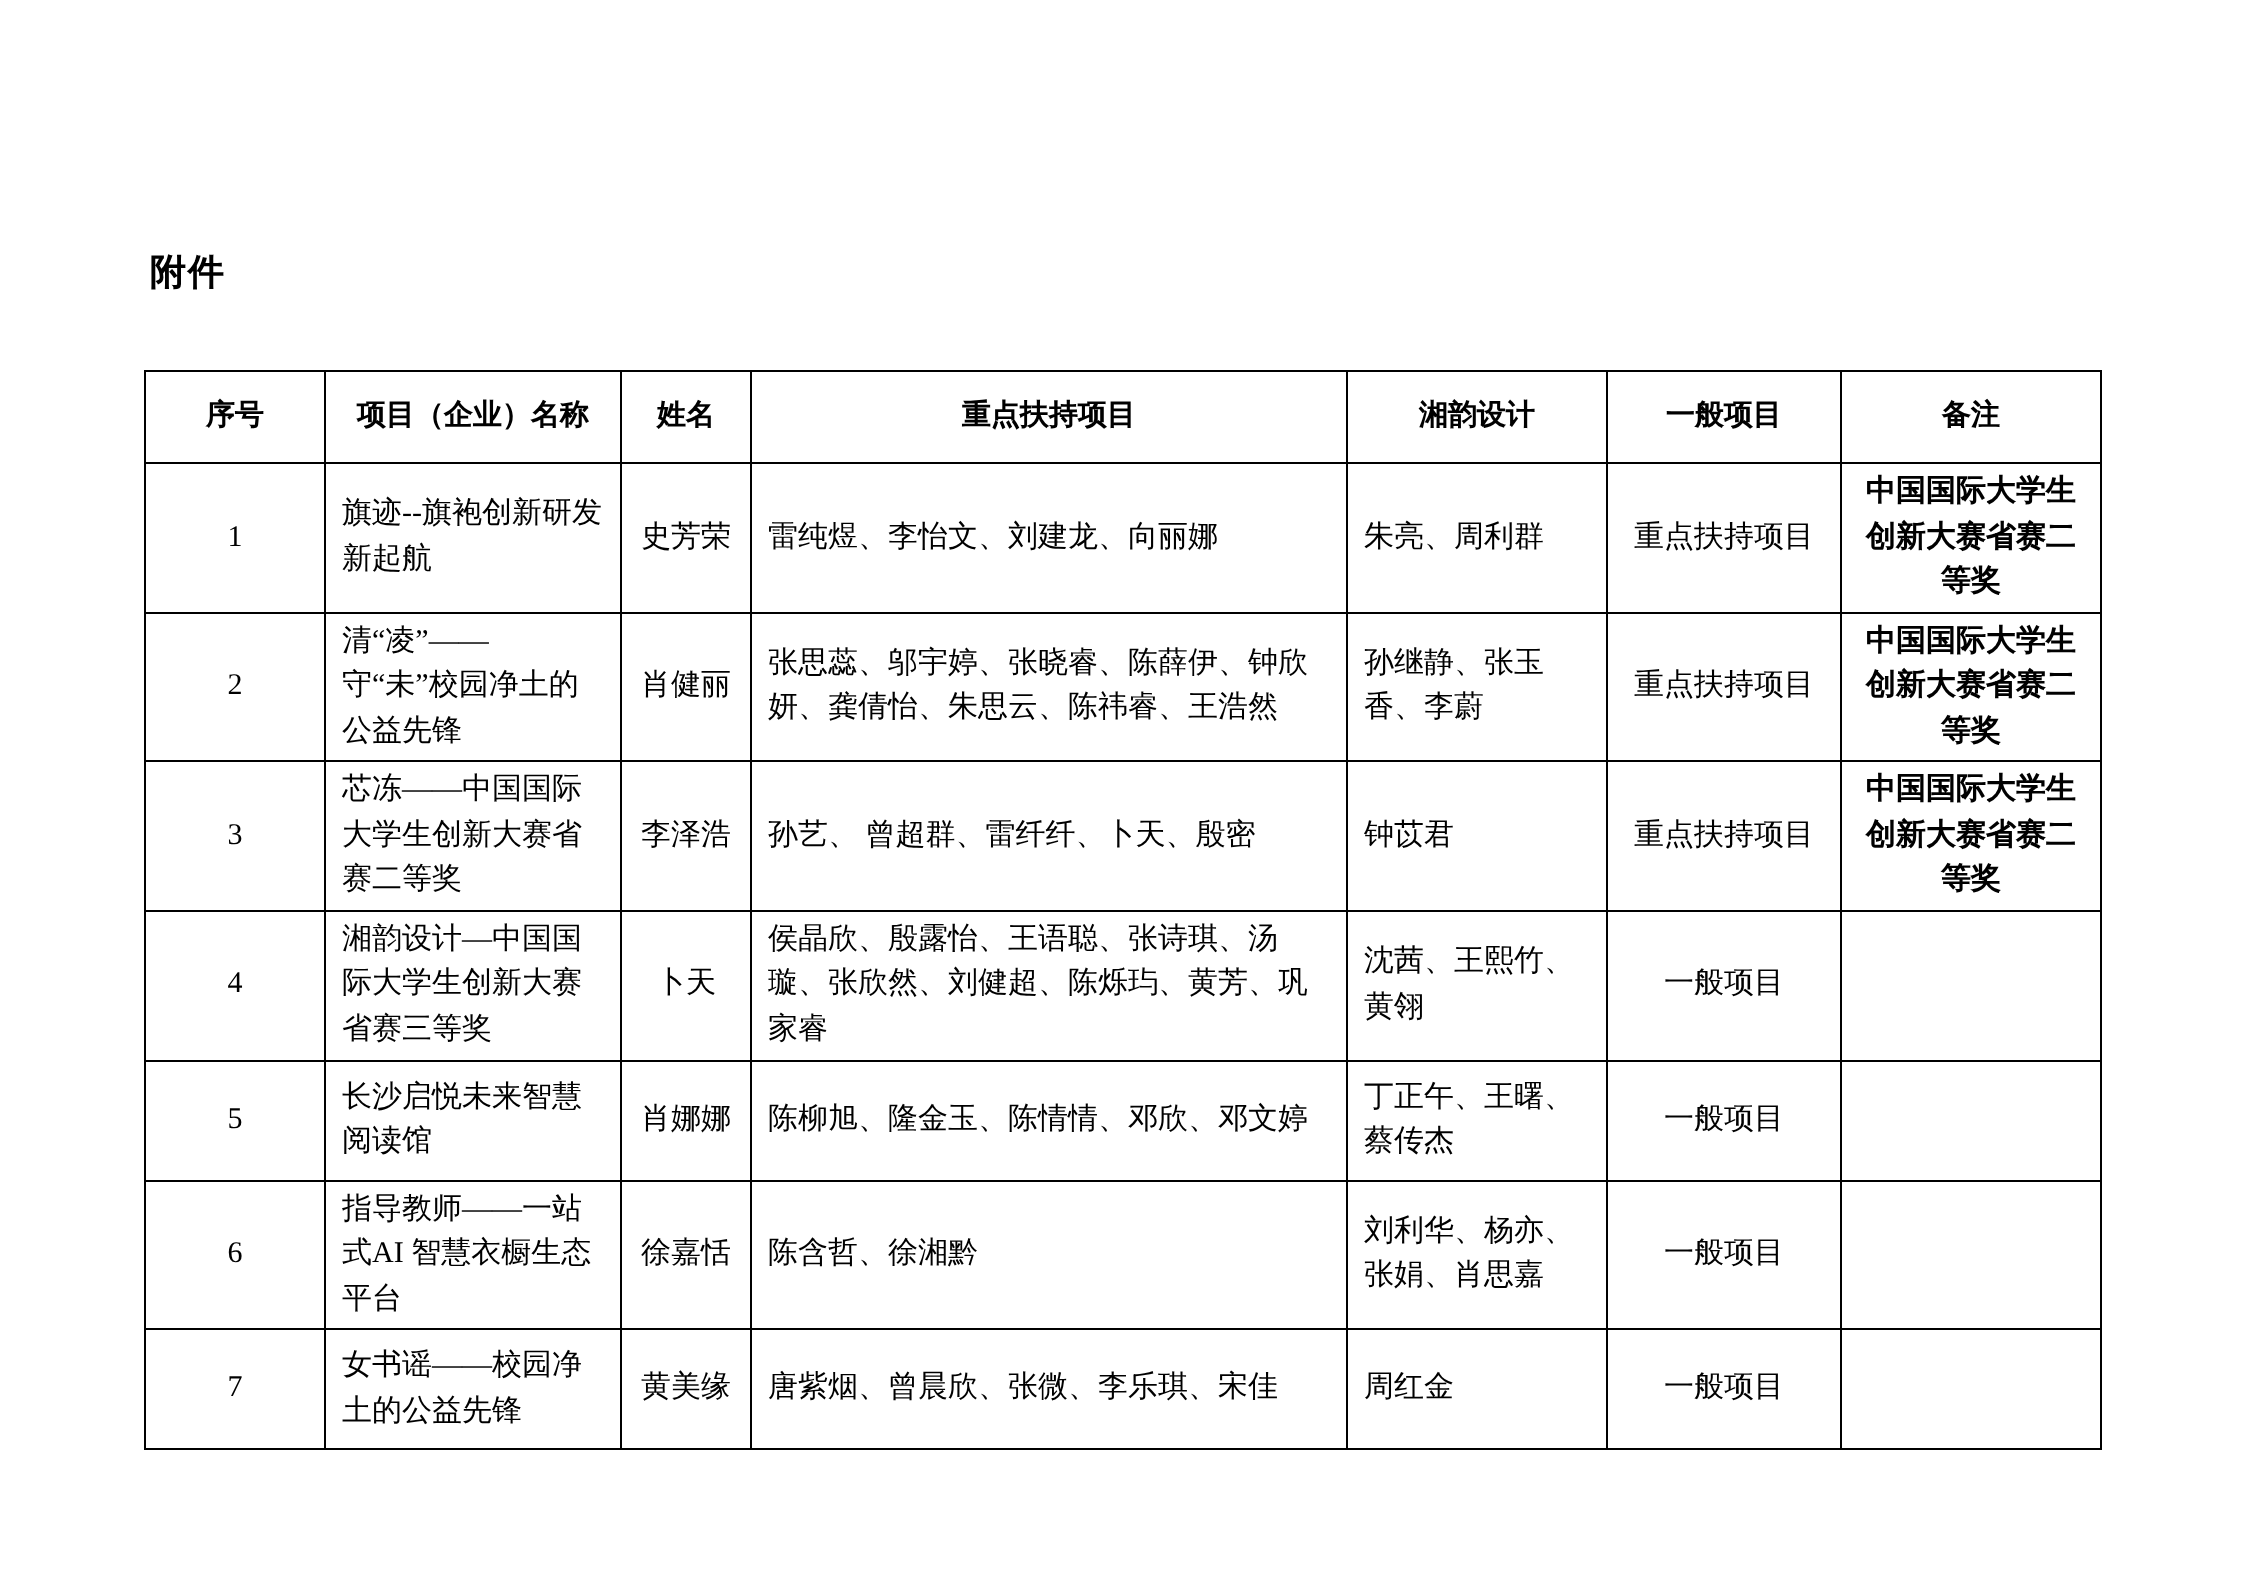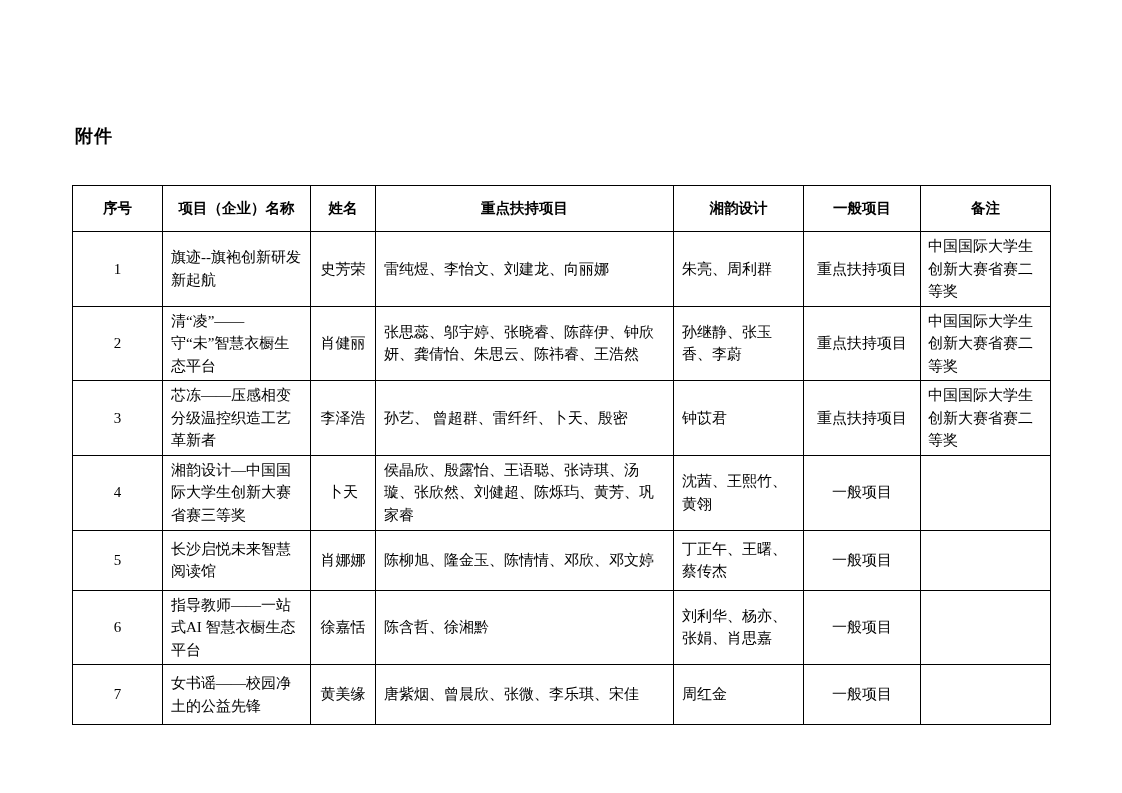--- a/index.html
+++ b/index.html
@@ -55,21 +55,21 @@
   .roster th {
     font-family: "Liberation Sans", sans-serif;
     font-weight: 700;
     font-size: 14.5px;
     text-align: center;
     height: 46px;
     padding: 2px 4px;
   }
   .roster td.c-center { text-align: center; padding: 2px 4px; }
   .roster td.c-left   { text-align: left; padding: 3px 8px; }
-  .roster td.c-remark { text-align: left; padding: 3px 7px; }
+  .roster td.c-remark { text-align: center; padding: 3px 7px; font-weight: bold; }
   .roster tr.h62 { height: 62px; }
   .roster tr.h60 { height: 60px; }
   .roster tr.h75 { height: 75px; }
 </style>
 </head>
 <body>
 
 <div class="page">
 
   <div class="attachment">附件</div>
@@ -101,30 +101,30 @@
           <td class="c-center">1</td>
           <td class="c-left">旗迹--旗袍创新研发新起航</td>
           <td class="c-center">史芳荣</td>
           <td class="c-left">雷纯煜、李怡文、刘建龙、向丽娜</td>
           <td class="c-left">朱亮、周利群</td>
           <td class="c-center">重点扶持项目</td>
           <td class="c-remark">中国国际大学生创新大赛省赛二等奖</td>
         </tr>
         <tr class="h60">
           <td class="c-center">2</td>
-          <td class="c-left">清“凌”——守“未”智慧衣橱生态平台</td>
+          <td class="c-left">清“凌”——守“未”校园净土的公益先锋</td>
           <td class="c-center">肖健丽</td>
           <td class="c-left">张思蕊、邬宇婷、张晓睿、陈薛伊、钟欣妍、龚倩怡、朱思云、陈祎睿、王浩然</td>
           <td class="c-left">孙继静、张玉香、李蔚</td>
           <td class="c-center">重点扶持项目</td>
           <td class="c-remark">中国国际大学生创新大赛省赛二等奖</td>
         </tr>
         <tr class="h60">
           <td class="c-center">3</td>
-          <td class="c-left">芯冻——压感相变分级温控织造工艺革新者</td>
+          <td class="c-left">芯冻——中国国际大学生创新大赛省赛二等奖</td>
           <td class="c-center">李泽浩</td>
           <td class="c-left">孙艺、 曾超群、雷纤纤、卜天、殷密</td>
           <td class="c-left">钟苡君</td>
           <td class="c-center">重点扶持项目</td>
           <td class="c-remark">中国国际大学生创新大赛省赛二等奖</td>
         </tr>
         <tr class="h75">
           <td class="c-center">4</td>
           <td class="c-left">湘韵设计—中国国际大学生创新大赛省赛三等奖</td>
           <td class="c-center">卜天</td>

